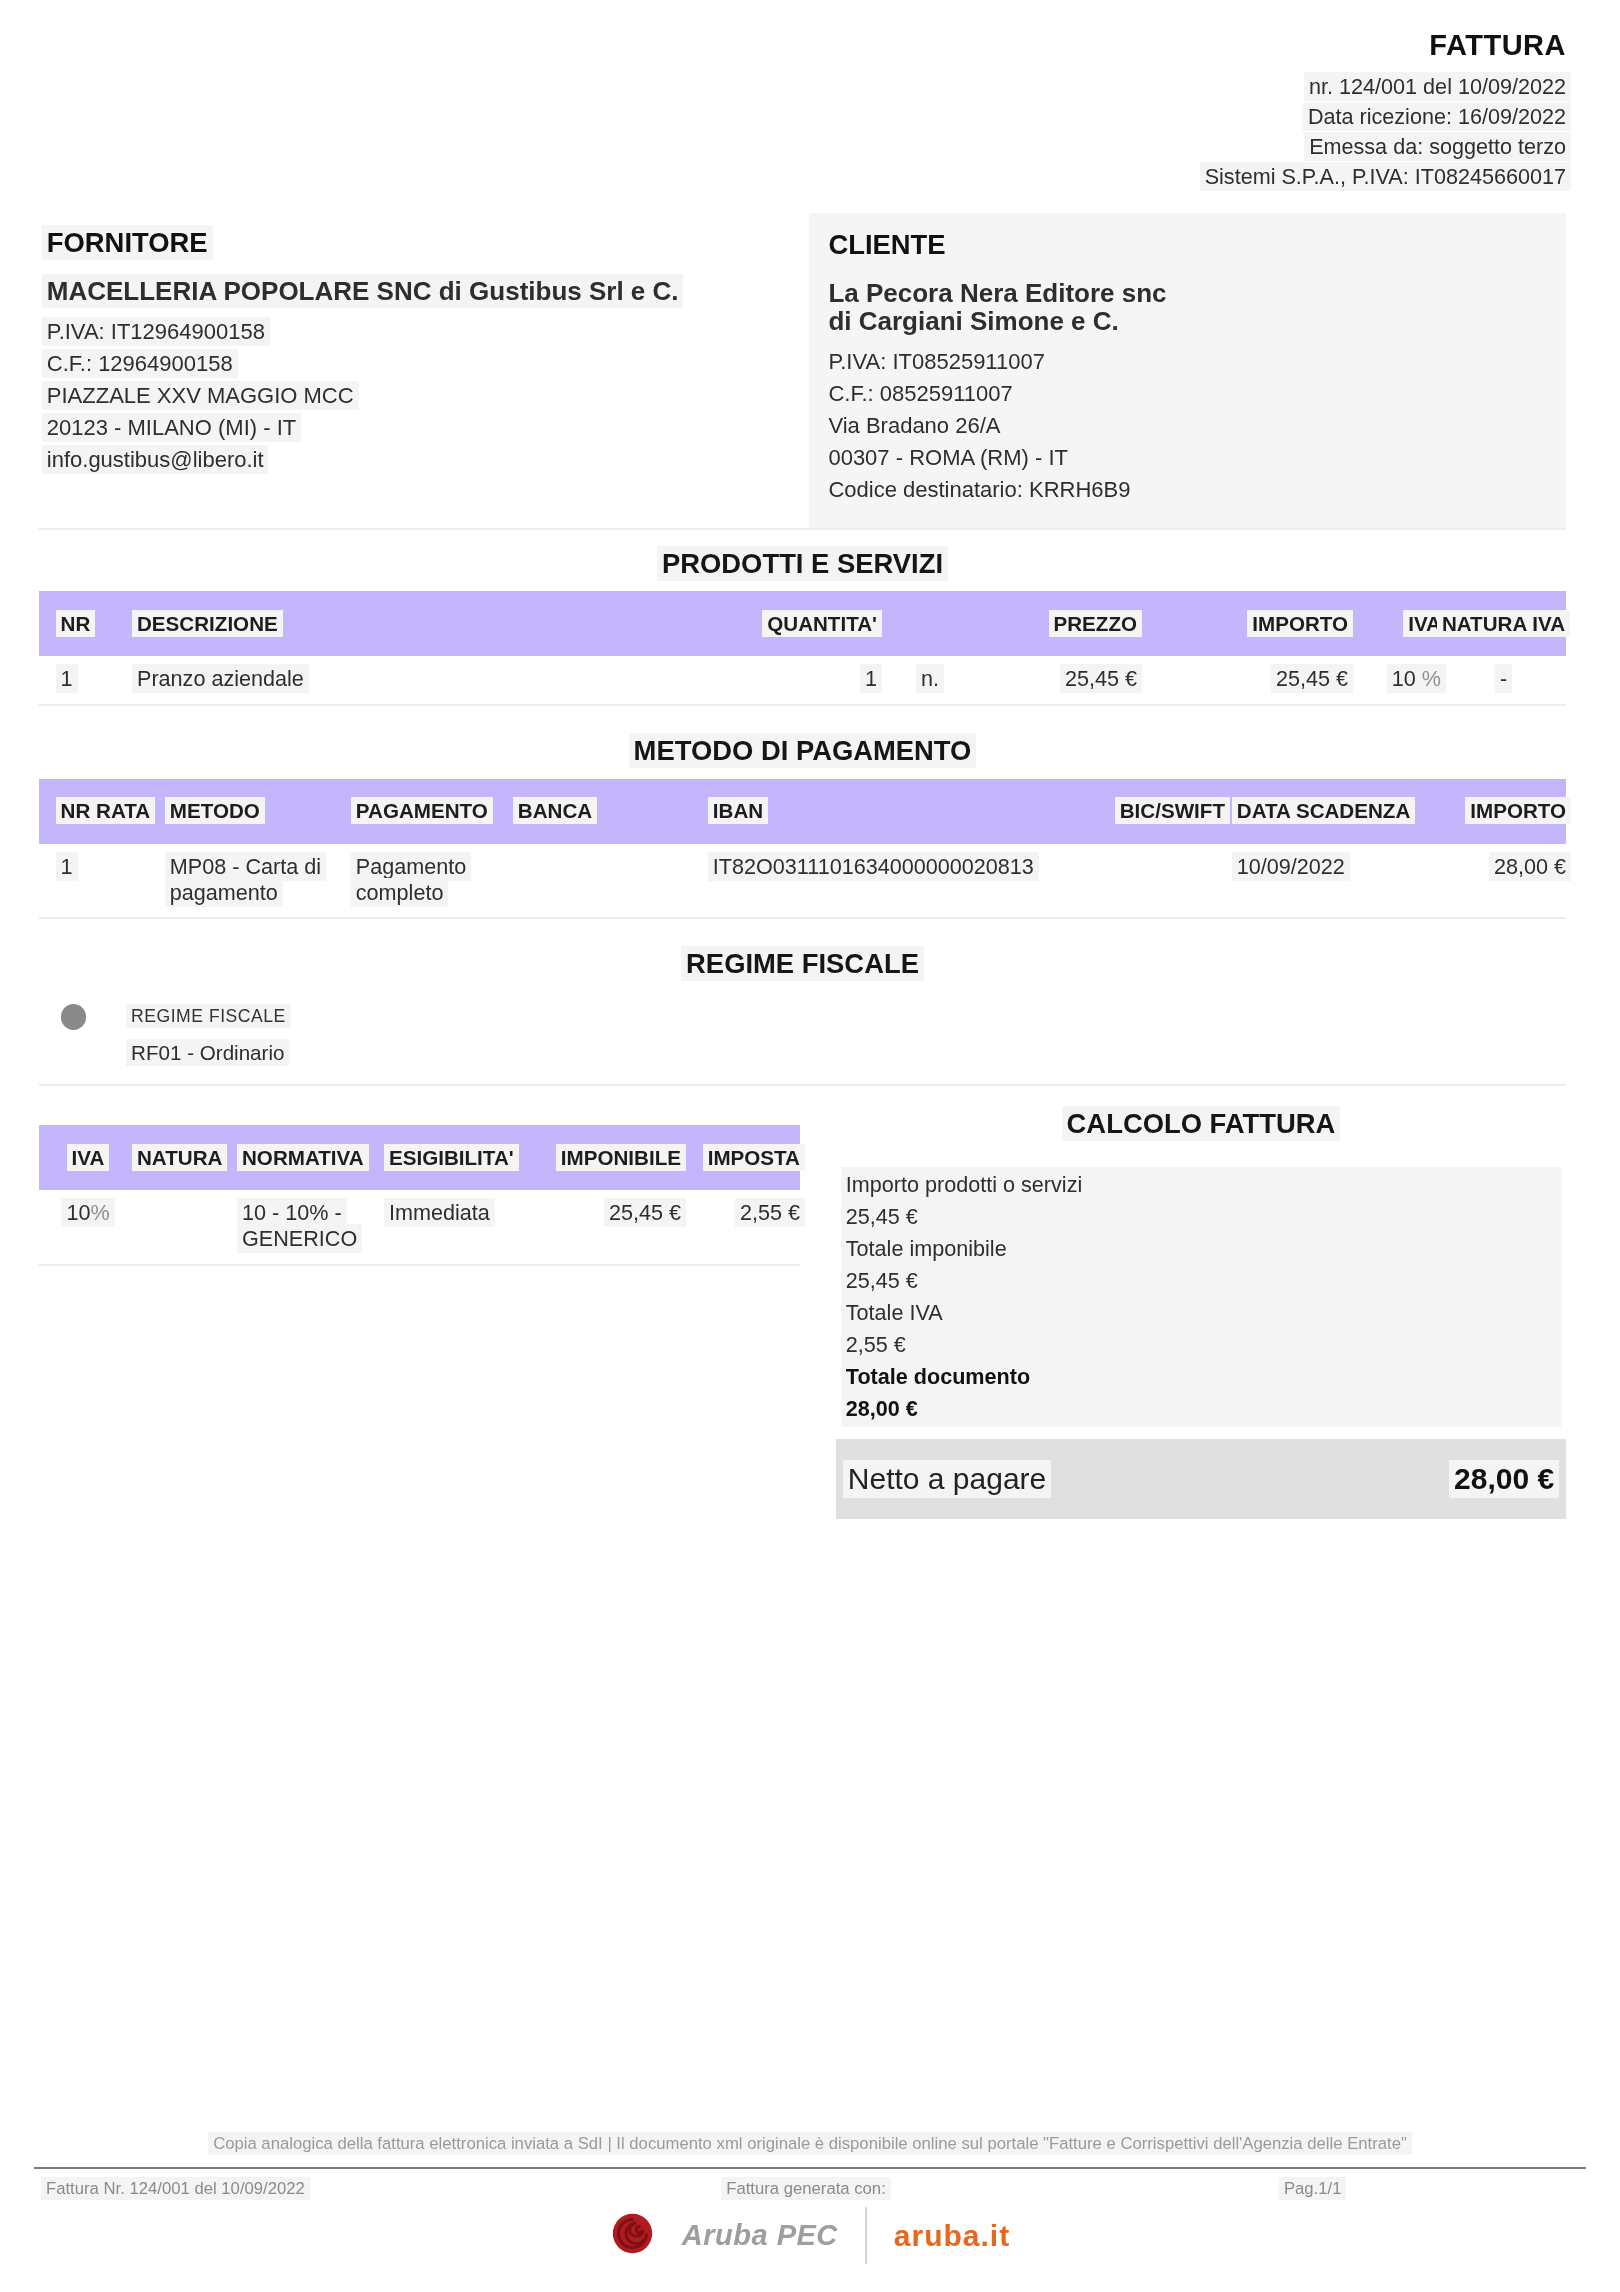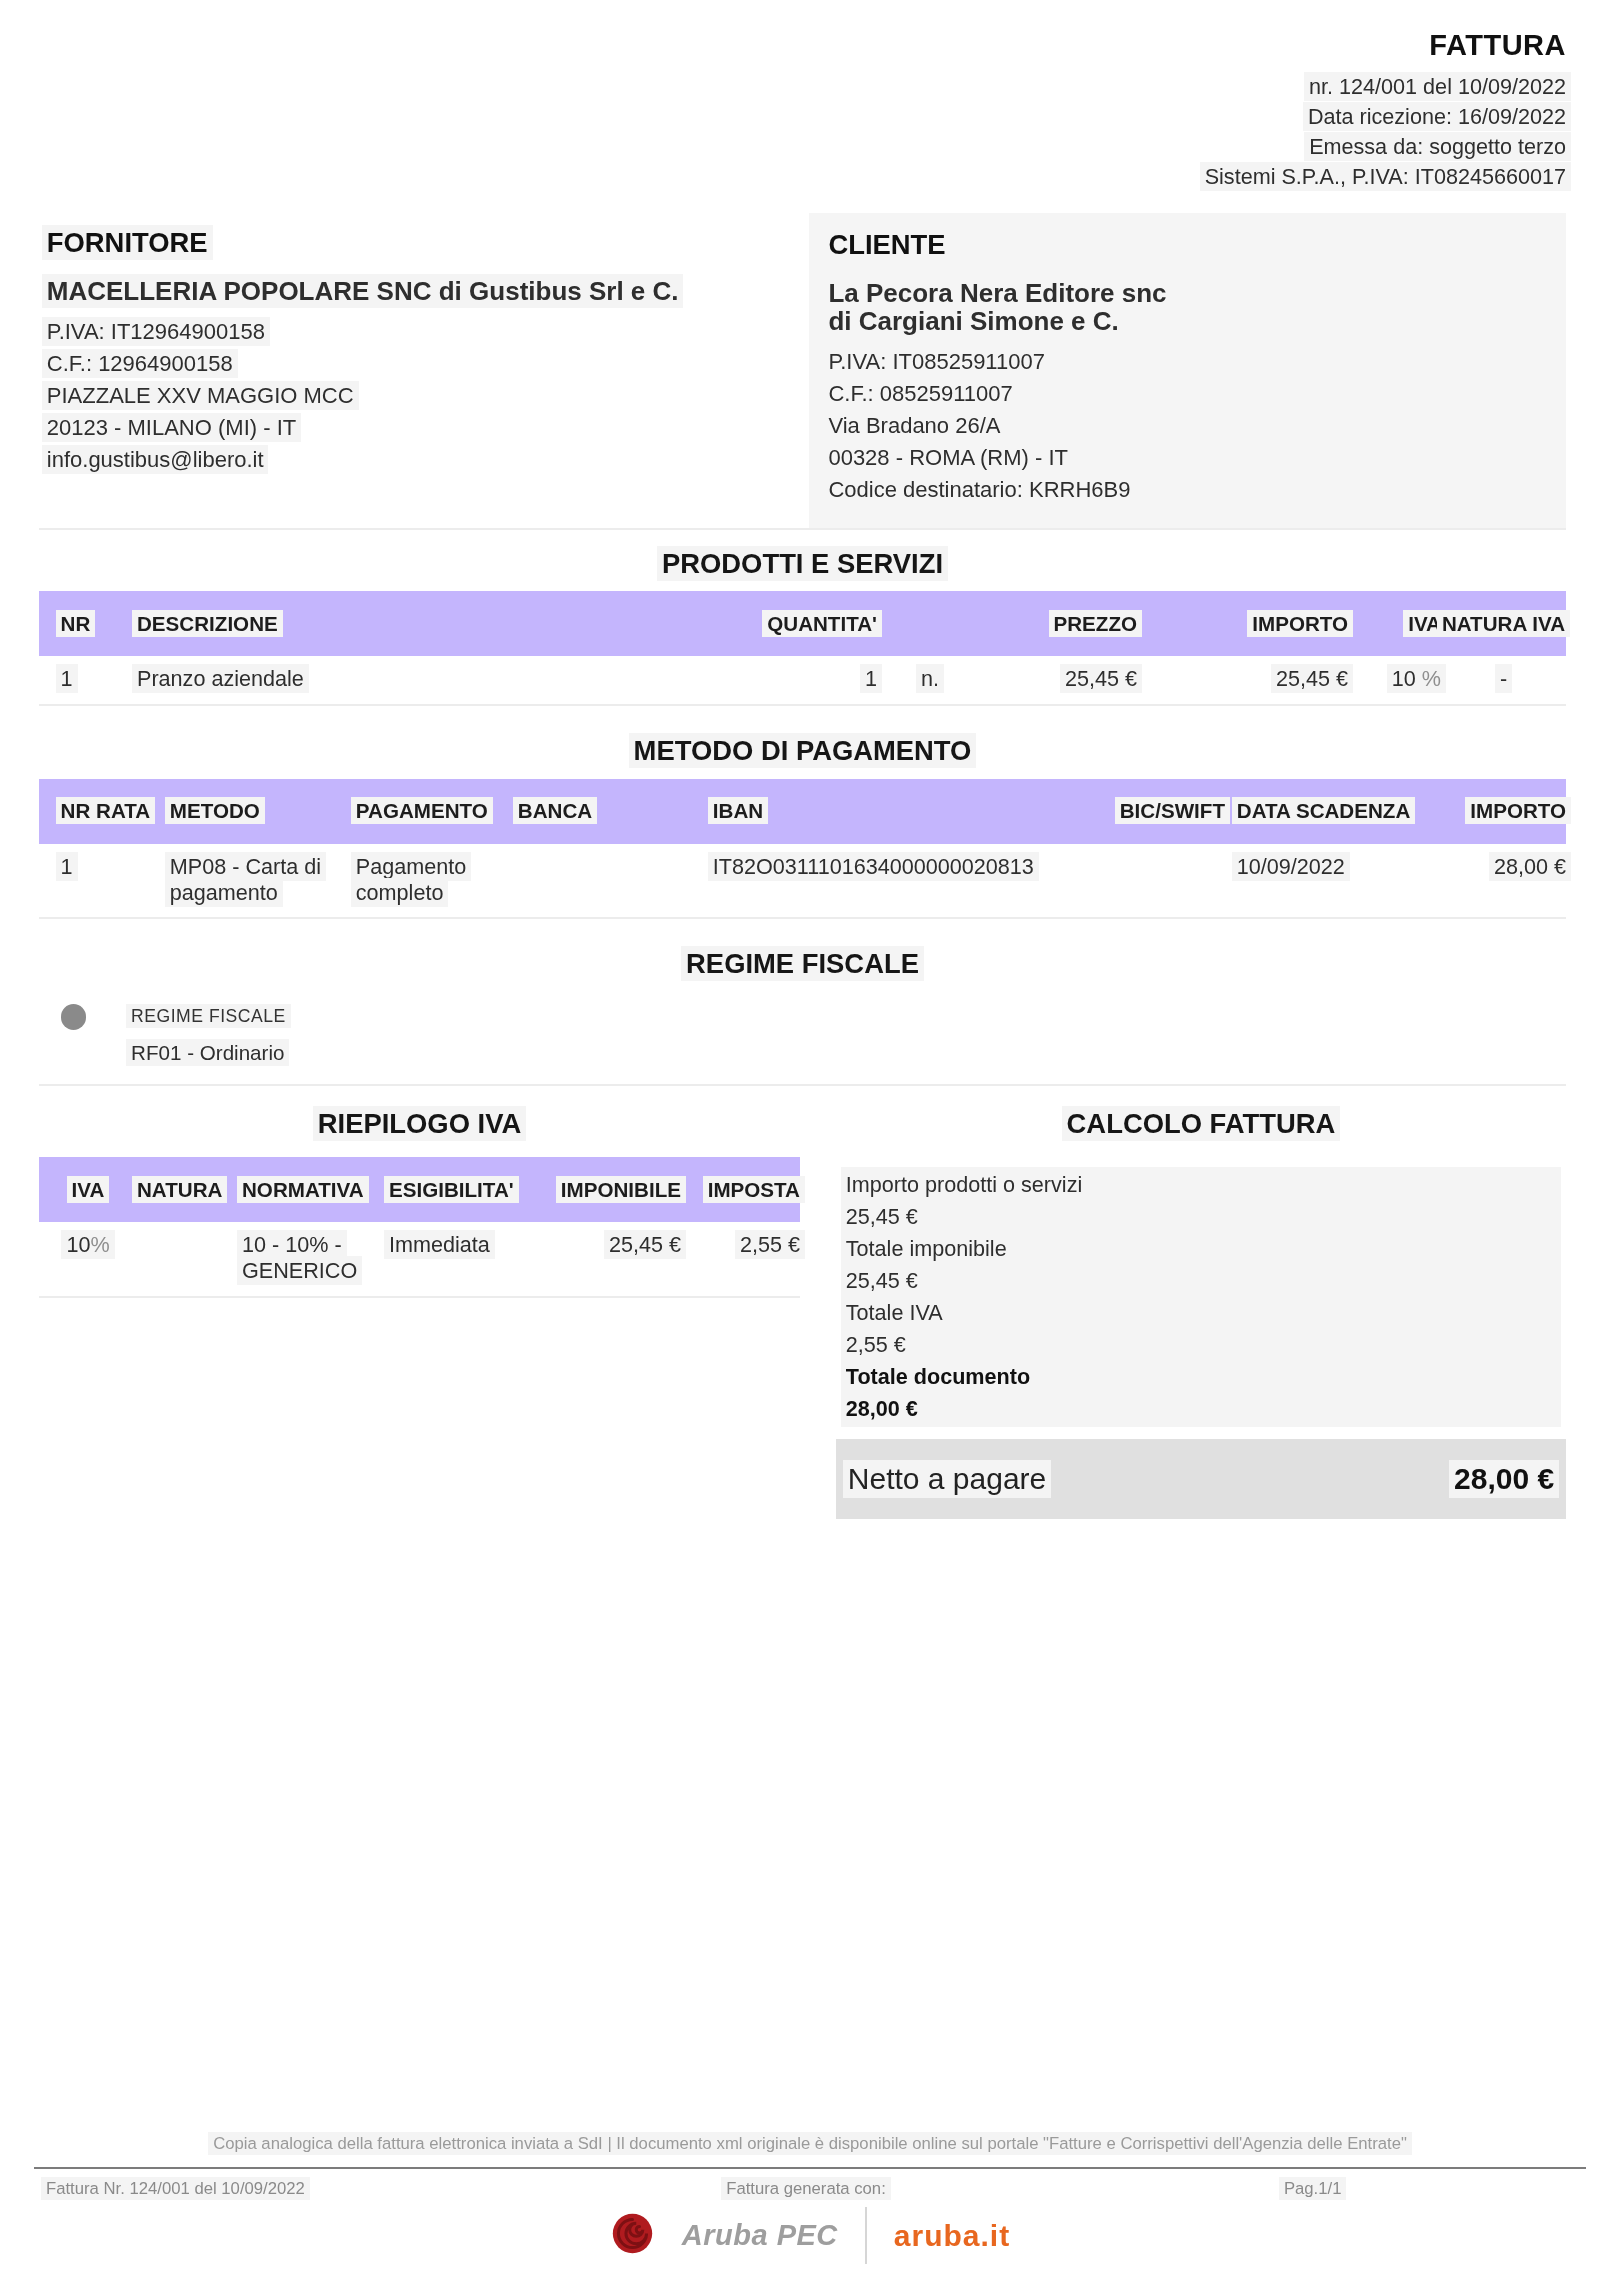--- a/index.html
+++ b/index.html
@@ -98,21 +98,21 @@
       <div class="party-line"><span class="t">PIAZZALE XXV MAGGIO MCC</span></div>
       <div class="party-line"><span class="t">20123 - MILANO (MI) - IT</span></div>
       <div class="party-line"><span class="t">info.gustibus@libero.it</span></div>
     </div>
     <div class="cliente">
       <div class="party-heading"><span>CLIENTE</span></div>
       <div class="party-name"><span>La Pecora Nera Editore snc di Cargiani Simone e C.</span></div>
       <div class="party-line"><span>P.IVA: IT08525911007</span></div>
       <div class="party-line"><span>C.F.: 08525911007</span></div>
       <div class="party-line"><span>Via Bradano 26/A</span></div>
-      <div class="party-line"><span>00328 - ROMA (RM) - IT</span></div>
+      <div class="party-line"><span>00307 - ROMA (RM) - IT</span></div>
       <div class="party-line"><span>Codice destinatario: KRRH6B9</span></div>
     </div>
   </div>
   <hr class="hr-light">
 
   <div class="section-title mt-products"><span class="t">PRODOTTI E SERVIZI</span></div>
   <table>
     <colgroup>
       <col style="width:54px">
         <col style="width:588px">
@@ -193,21 +193,20 @@
     <div class="regime-texts">
       <div class="regime-label"><span class="t">REGIME FISCALE</span></div>
       <div class="regime-value"><span class="t">RF01 - Ordinario</span></div>
     </div>
   </div>
   <hr class="hr-light regime-sep">
 
   <div class="bottom-grid">
 
     <div class="col-left">
-      <div class="section-title"><span class="t">RIEPILOGO IVA</span></div>
       <table class="iva-table">
         <colgroup>
           <col style="width:98px">
             <col style="width:105px">
             <col style="width:147px">
           <col style="width:145px">
             <col style="width:147px">
             <col style="width:119px">
         </colgroup>
         <thead>

